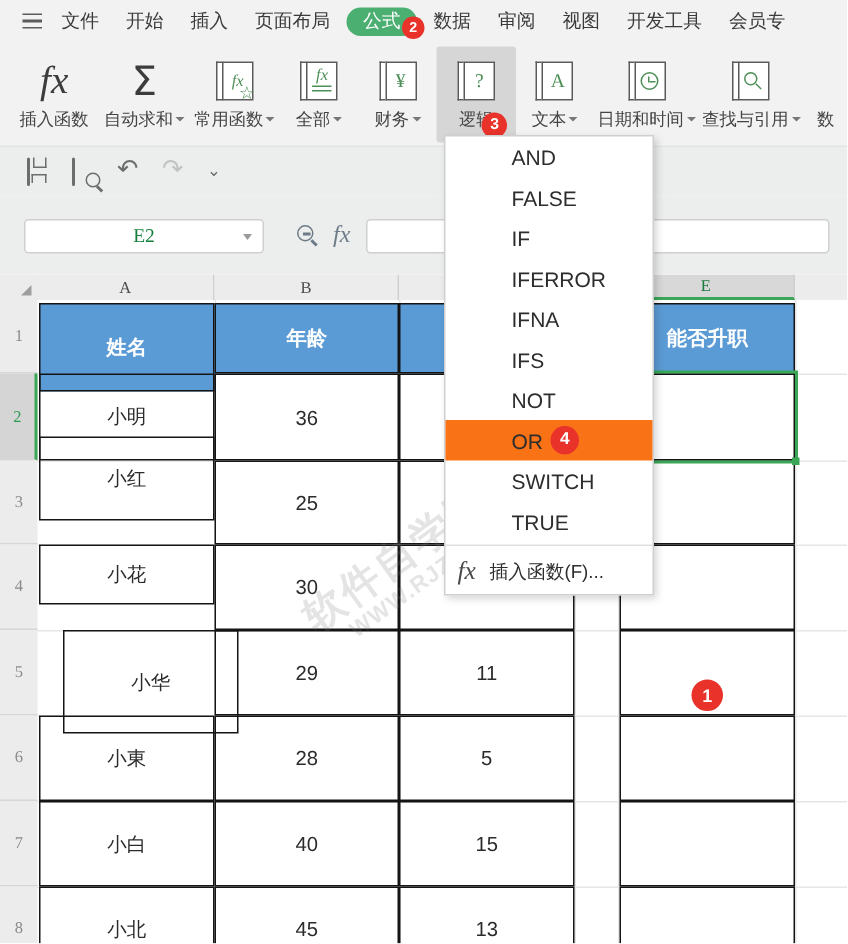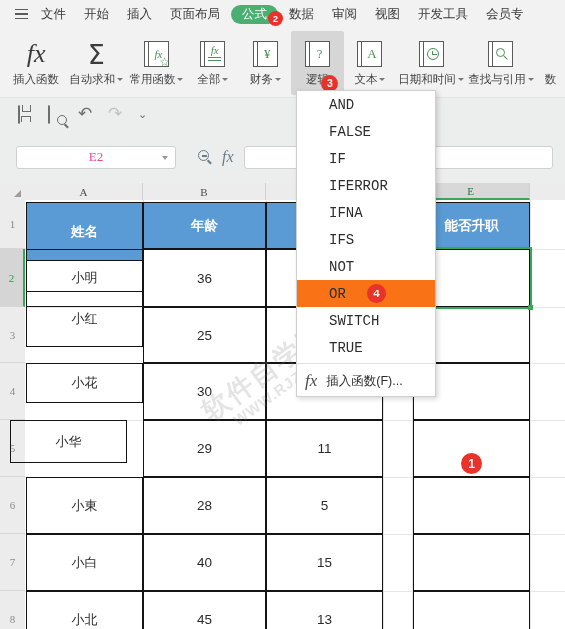--- a/index.html
+++ b/index.html
@@ -98,21 +98,21 @@
   .chev-ic{ font-size:11px; color:#6d6d6d; line-height:16px;}
 
   
   .fbar{
     position:absolute; left:0; top:131px; width:565px; height:52px;
     background:#eceded; display:flex; align-items:center; padding:0 8px;
   }
   .namebox{
     width:160px; height:23px; background:#fff; border:1px solid #d0d0d0; border-radius:3px;
     margin-left:8px; display:flex; align-items:center; justify-content:center; position:relative;
-    font-family:"Liberation Serif","DejaVu Serif",serif; font-size:13px; color:#ec4899;text-align:center;
+    font-family:"Liberation Serif","DejaVu Serif",serif; font-size:13px; color:#15803d;text-align:center;
   }
   .namebox .dd{ position:absolute; right:7px; top:9px; width:0;height:0;
     border-left:3.5px solid transparent;border-right:3.5px solid transparent;border-top:4px solid #9a9a9a;}
   .zoomico{ margin-left:22px; position:relative; width:14px; height:14px;}
   .zoomico .c{ position:absolute; width:11px;height:11px;border:1.5px solid #6d7b88;border-radius:50%;left:0;top:0;}
   .zoomico .m{ position:absolute; width:5px;height:1.5px;background:#6d7b88; left:4px;top:5px;}
   .zoomico .h{ position:absolute; width:5px;height:1.6px;background:#6d7b88;transform:rotate(45deg);left:9px;top:11px;}
   .fxlabel{ margin-left:10px; font-family:"Liberation Serif",serif; font-style:italic; font-size:16px; color:#6d7b88;}
   .finput{
     flex:1; height:23px; margin-left:10px; margin-right:4px;
@@ -148,22 +148,22 @@
   .selhandle{ position:absolute; width:5px;height:5px; background:#3aa757; z-index:21; }
   .badge.b1{ width:21px;height:21px; font-size:12px; z-index:25; }
 
   
   .dropdown{
     position:absolute; left:296px; top:90px; width:140px; height:307px;
     background:#fff; border:1px solid #cfcfcf; box-shadow:2px 2px 5px rgba(0,0,0,.16);
     z-index:60;
   }
   .ditem{
-    height:27px; display:flex; align-items:center; padding-left:32px;
-    font-family:Liberation Mono, monospace; font-size:14px; color:#2d2d2d;
+    height:27px; display:flex; align-items:center; padding-left:44px;
+    font-family:Liberation Sans, sans-serif; font-size:14px; color:#2d2d2d;
     position:relative; cursor:default;
   }
   .ditem.hl{ background:#f97316; }
   .dsep{ height:1px; background:#e0e0e0; margin:2px 0; }
   .dfunc{ height:30px; display:flex; align-items:center; padding-left:8px; gap:9px;
     font-size:12.5px; color:#2d2d2d; }
   .dfunc .fx{ font-family:"Liberation Serif",serif; font-style:italic; font-size:17px; color:#4a4a4a;}
   .badge.b4{ width:19px;height:19px; font-size:11.5px; left:70px; top:4px; position:absolute;}
 
   
@@ -413,21 +413,21 @@
     <div class="cell bd" style="left:26px;top:108px;width:117px;height:56px">小红</div>
     <div class="cell bd num" style="left:143px;top:124px;width:123px;height:56px">25</div>
     <div class="cell bd" style="left:266px;top:124px;width:117px;height:56px"></div>
     <div class="cell bd" style="left:413px;top:124px;width:117px;height:56px"></div>
 
     <div class="cell bd" style="left:26px;top:180px;width:117px;height:40px">小花</div>
     <div class="cell bd num" style="left:143px;top:180px;width:123px;height:57px">30</div>
     <div class="cell bd" style="left:266px;top:180px;width:117px;height:57px"></div>
     <div class="cell bd" style="left:413px;top:180px;width:117px;height:57px"></div>
 
-    <div class="cell bd" style="left:10px;top:237px;width:117px;height:43px">小华</div>
+    <div class="cell bd" style="left:42px;top:237px;width:117px;height:69px">小华</div>
     <div class="cell bd num" style="left:143px;top:237px;width:123px;height:57px">29</div>
     <div class="cell bd num" style="left:266px;top:237px;width:117px;height:57px">11</div>
     <div class="cell bd" style="left:413px;top:237px;width:117px;height:57px"></div>
 
     <div class="cell bd" style="left:26px;top:294px;width:117px;height:57px">小東</div>
     <div class="cell bd num" style="left:143px;top:294px;width:123px;height:57px">28</div>
     <div class="cell bd num" style="left:266px;top:294px;width:117px;height:57px">5</div>
     <div class="cell bd" style="left:413px;top:294px;width:117px;height:57px"></div>
 
     <div class="cell bd" style="left:26px;top:351px;width:117px;height:57px">小白</div>

